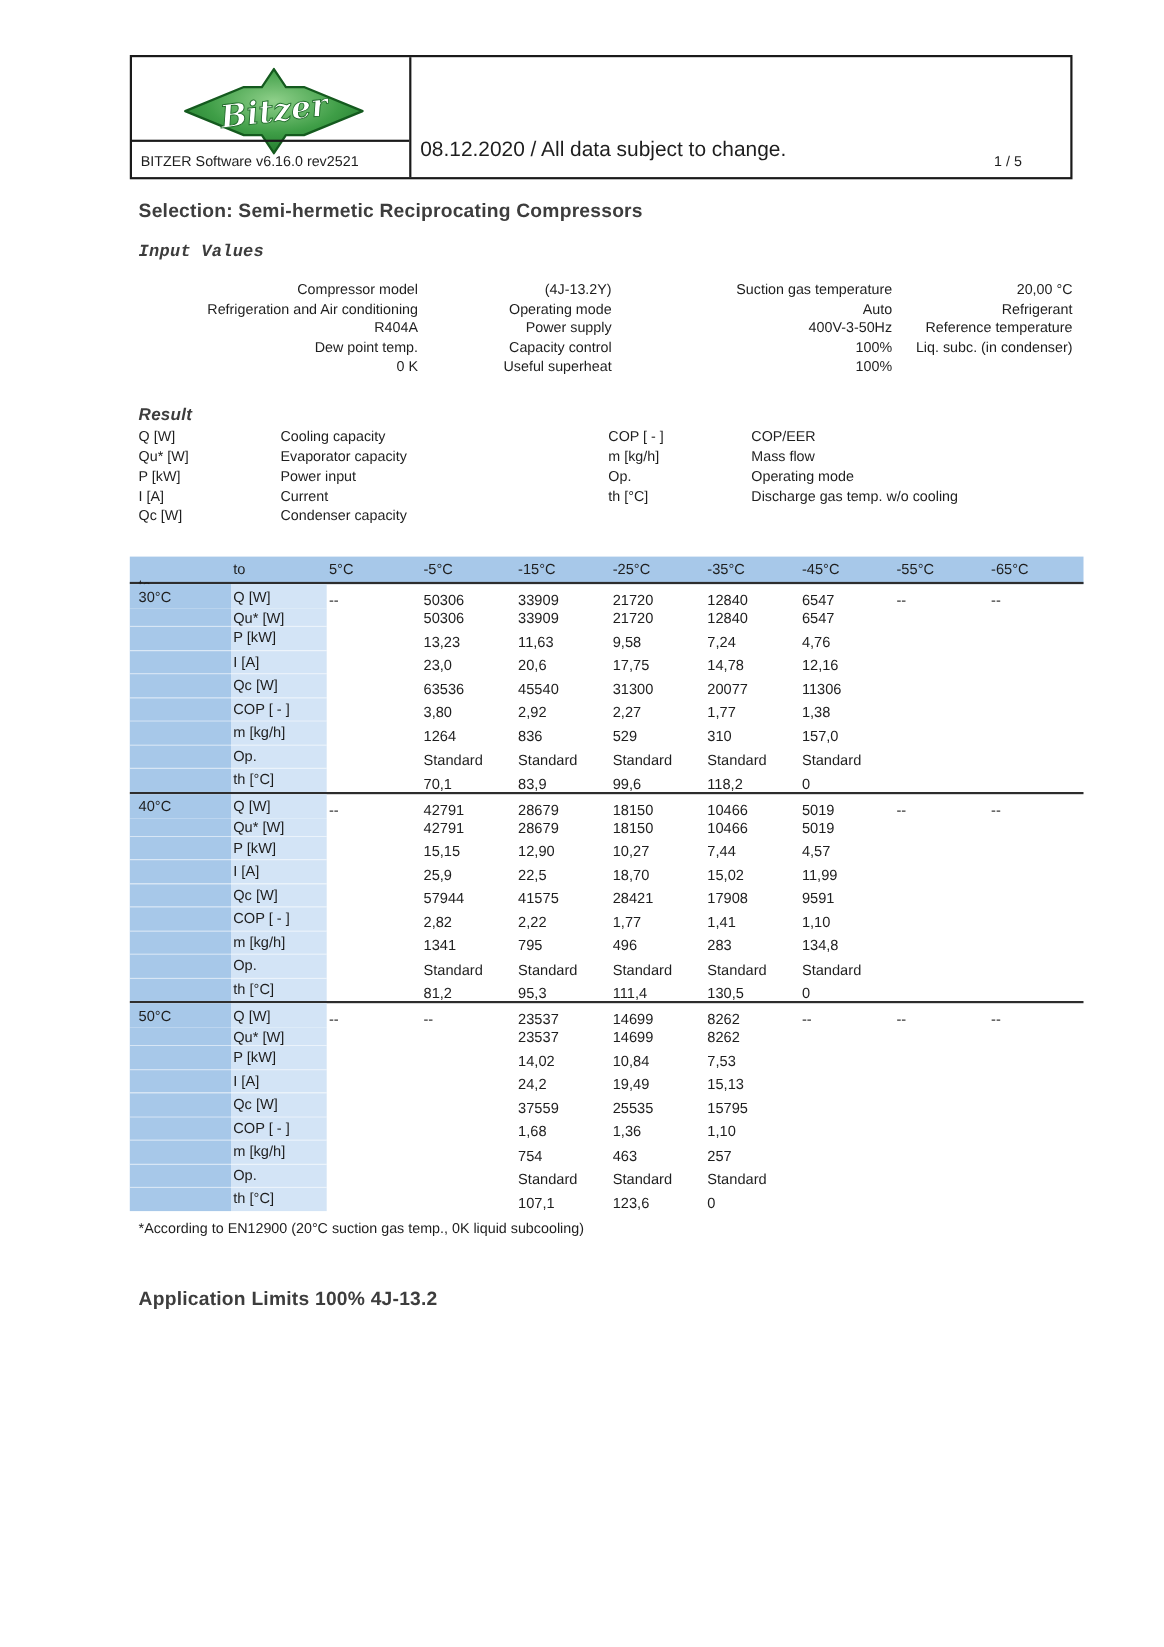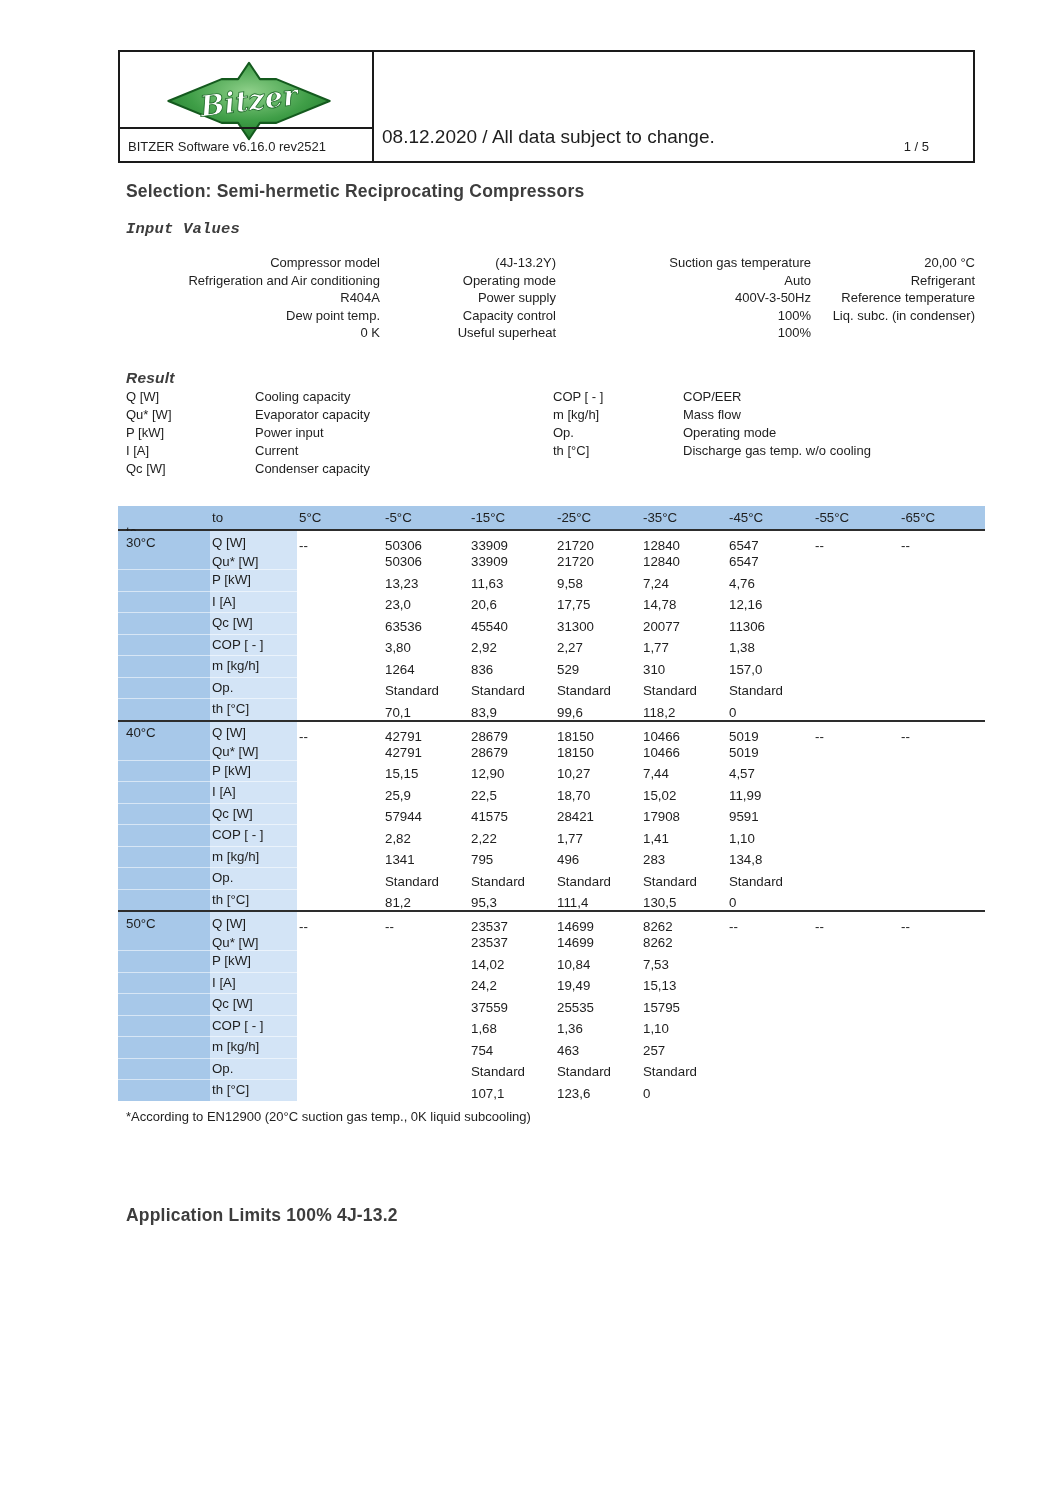--- a/index.html
+++ b/index.html
@@ -30,21 +30,21 @@
     font-size:17.5px; font-weight:bold; letter-spacing:0.2px; color:var(--heading-gray,#3d3d3d);
   }
   .sec-heading {
     position:absolute; left:126px;
     font-size:15.5px; font-weight:bold; font-style:italic; letter-spacing:0.2px; color:var(--heading-gray,#3d3d3d);
   }
   .sec-input { top:220px;font-family:Liberation Mono, monospace; }
   .sec-result { top:357px;margin-top:12px; }
   .app-limits {
     position:absolute; left:126px; top:1170px;
-    font-size:17.5px; font-weight:bold; letter-spacing:0.2px; color:var(--heading-gray,#3d3d3d);margin-top:35px;
+    font-size:17.5px; font-weight:bold; letter-spacing:0.2px; color:var(--heading-gray,#3d3d3d);
   }
 
   
   .input-grid {
     position:absolute; left:126px; top:254px; width:849px;
     display:grid; grid-template-columns:254px 176px 255px 164px;
     font-size:13px; line-height:17.6px;text-align:right;
   }
   
   .legend-grid {

